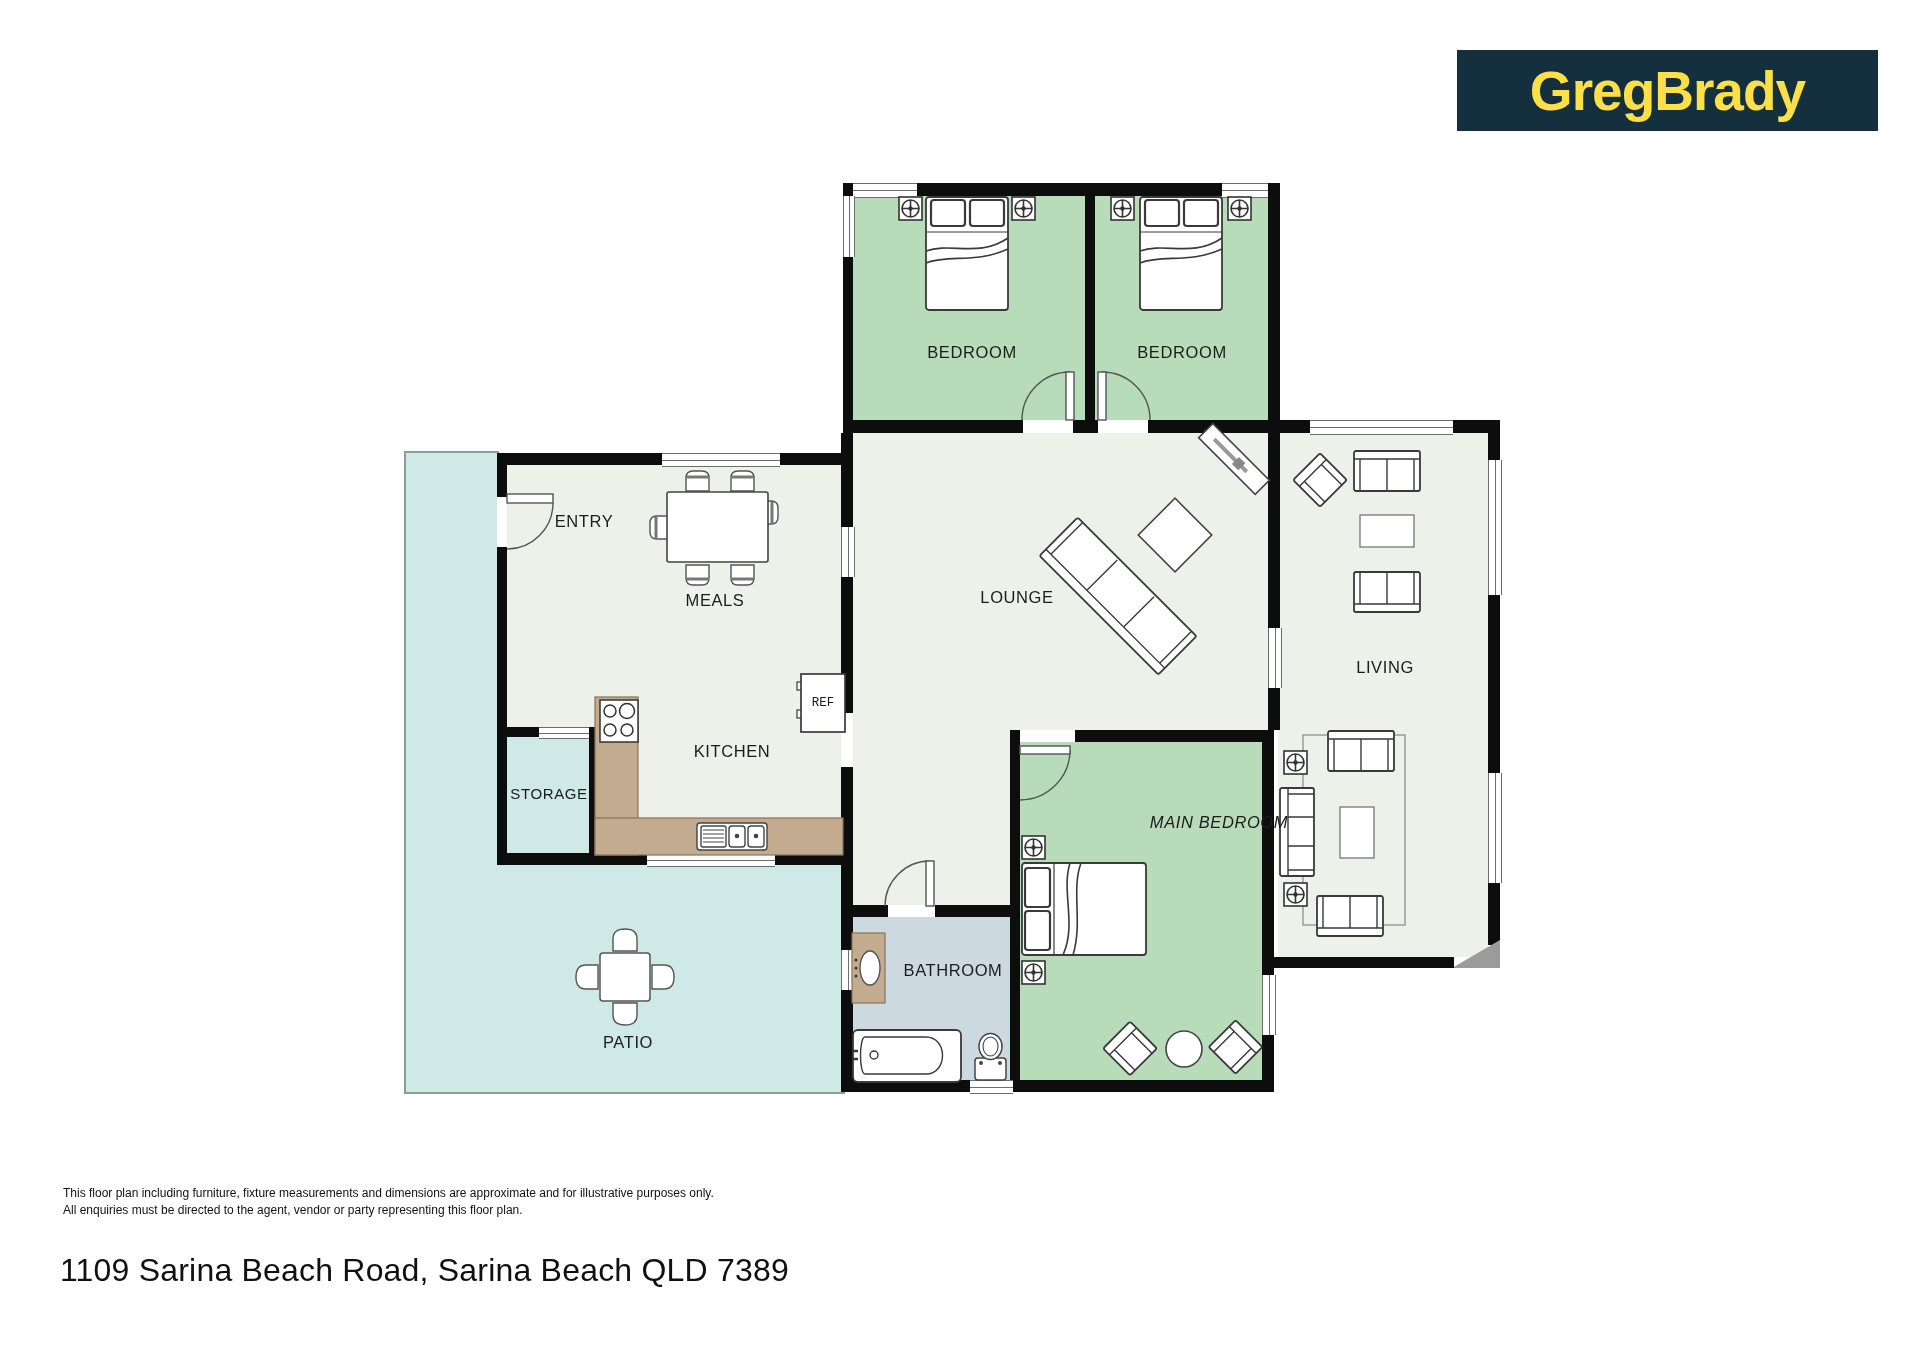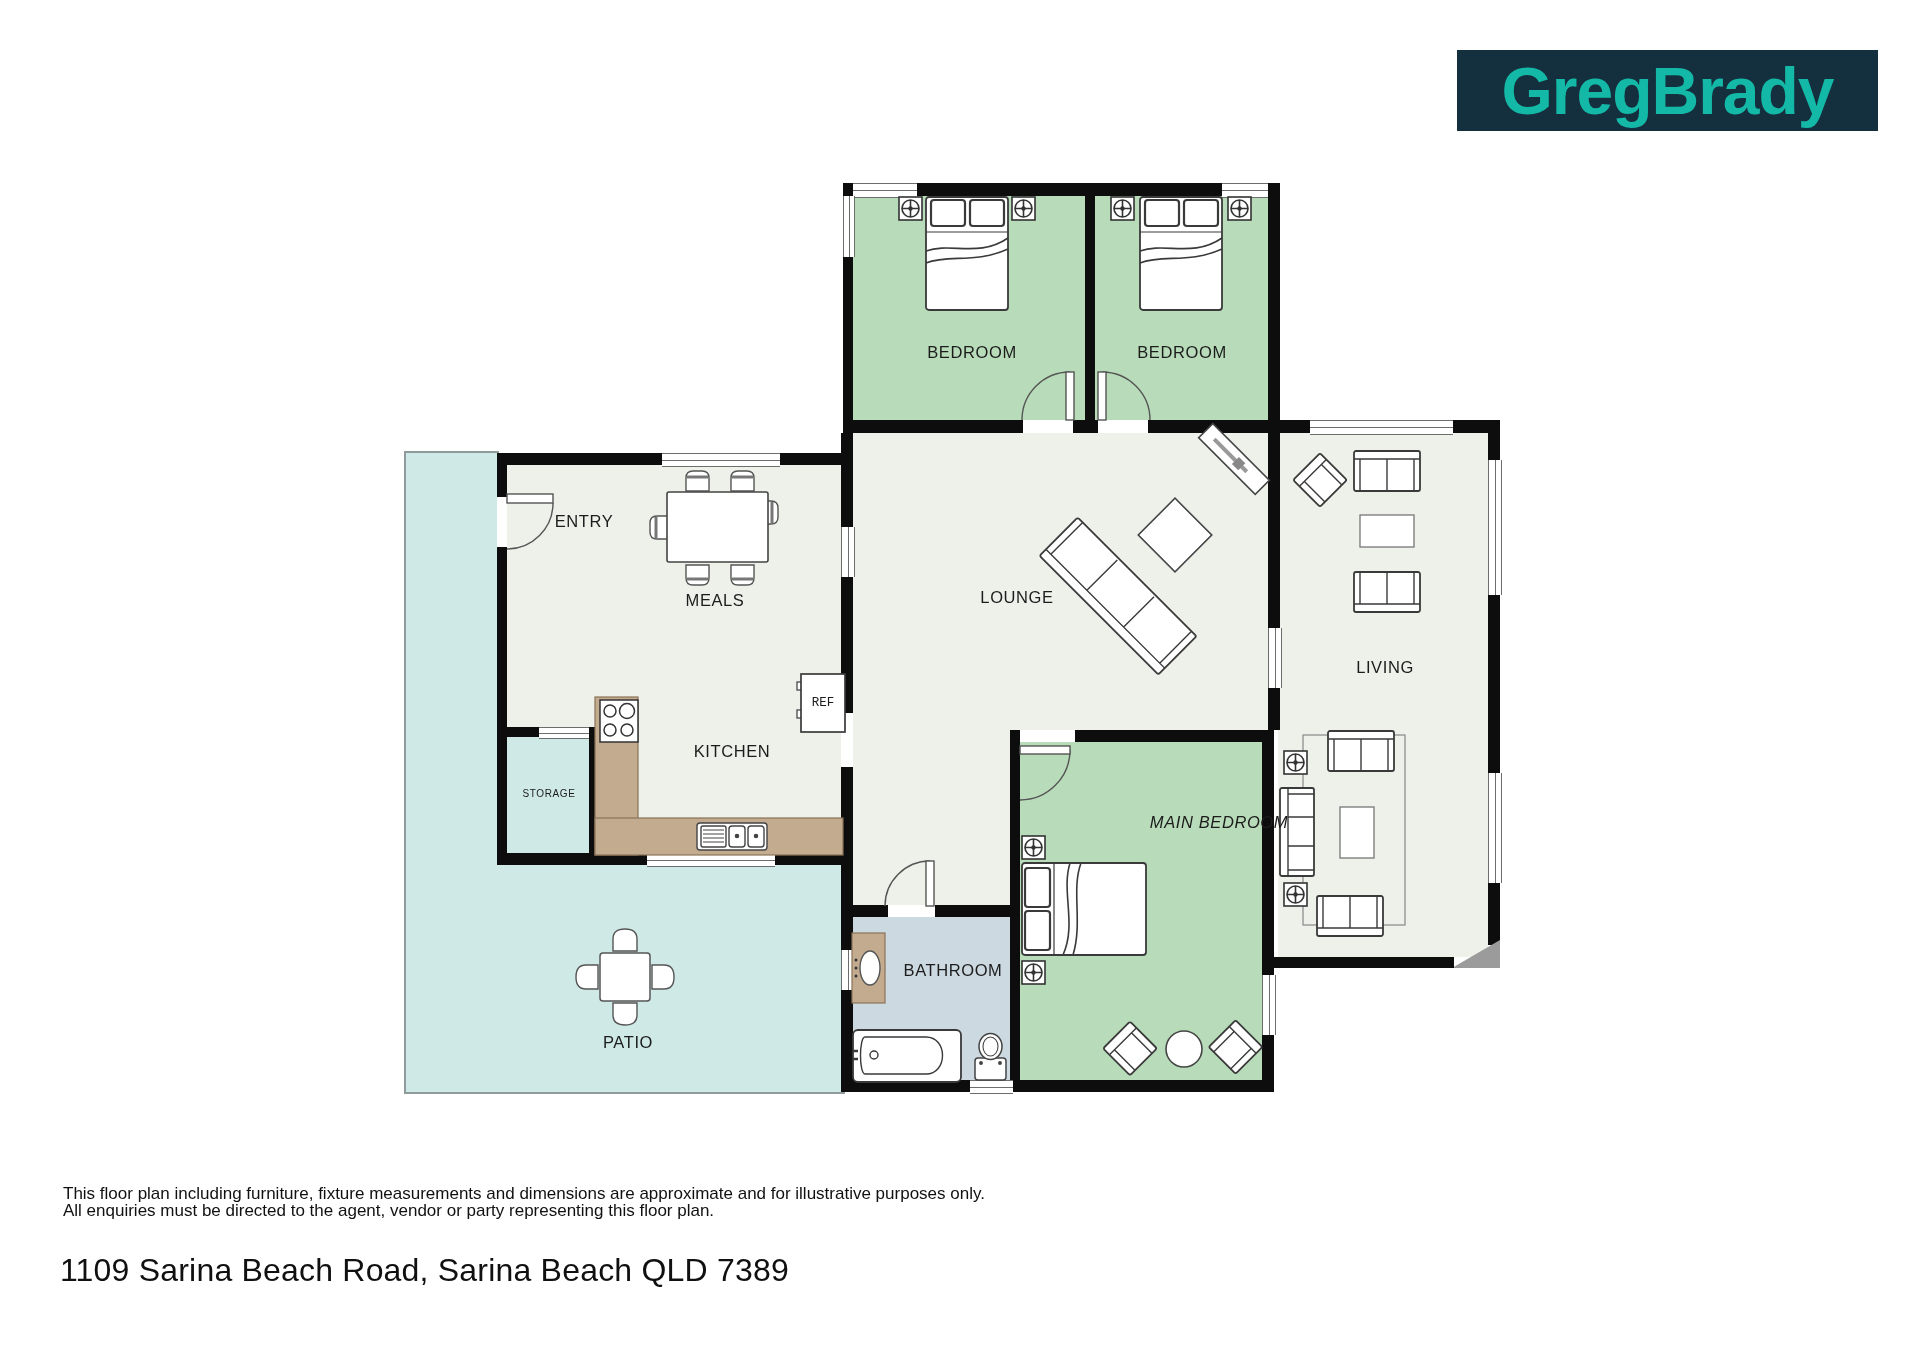--- a/index.html
+++ b/index.html
@@ -17,30 +17,30 @@
   .gap{position:absolute;background:#fff;}
   .win-h{position:absolute;background:#fff;border-top:1px solid #6d6d6d;border-bottom:1px solid #6d6d6d;}
   .win-h::after{content:"";position:absolute;left:0;right:0;top:50%;margin-top:-0.5px;height:1px;background:#6d6d6d;}
   .win-v{position:absolute;background:#fff;border-left:1px solid #6d6d6d;border-right:1px solid #6d6d6d;}
   .win-v::after{content:"";position:absolute;top:0;bottom:0;left:50%;margin-left:-0.5px;width:1px;background:#6d6d6d;}
   .chamfer{position:absolute;left:1452px;top:940px;width:48px;height:28px;
            background:var(--chamfer);clip-path:polygon(0 100%,100% 0,100% 100%);}
   
   .rl{position:absolute;transform:translate(-50%,-50%);font-size:16.5px;letter-spacing:.6px;
       color:#1c1c1c;white-space:nowrap;}
-  .rl.small{font-size:10px;}
+  .rl.small{font-size:15px;}
   .rl.tiny{font-size:12.5px;letter-spacing:0;}
   
   #furn{position:absolute;left:0;top:0;}
   
   #logo{position:absolute;left:1457px;top:50px;width:421px;height:81px;background:var(--logoBg);
         display:flex;align-items:center;justify-content:center;}
-  #logo span{color:#14b8a6;font-size:66px;font-weight:700;letter-spacing:-1px;}
-  
-  #disclaimer{position:absolute;left:63px;top:1185px;font-size:17px;line-height:17px;color:#111;}
+  #logo span{color:#fde047;font-size:55px;font-weight:700;letter-spacing:-1px;}
+  
+  #disclaimer{position:absolute;left:63px;top:1185px;font-size:12px;line-height:17px;color:#111;}
   #address{position:absolute;left:60px;top:1252px;font-size:32px;color:#101010;letter-spacing:.2px;}
 </style>
 </head>
 <body>
 
 <div id="page">
 
   <div class="pat-border" style="left:404px;top:451px;width:95px;height:643px;"></div>
   <div class="pat-border" style="left:404px;top:863px;width:441px;height:231px;"></div>
   <div class="floor f-cyan" style="left:406px;top:453px;width:91px;height:639px;"></div>

